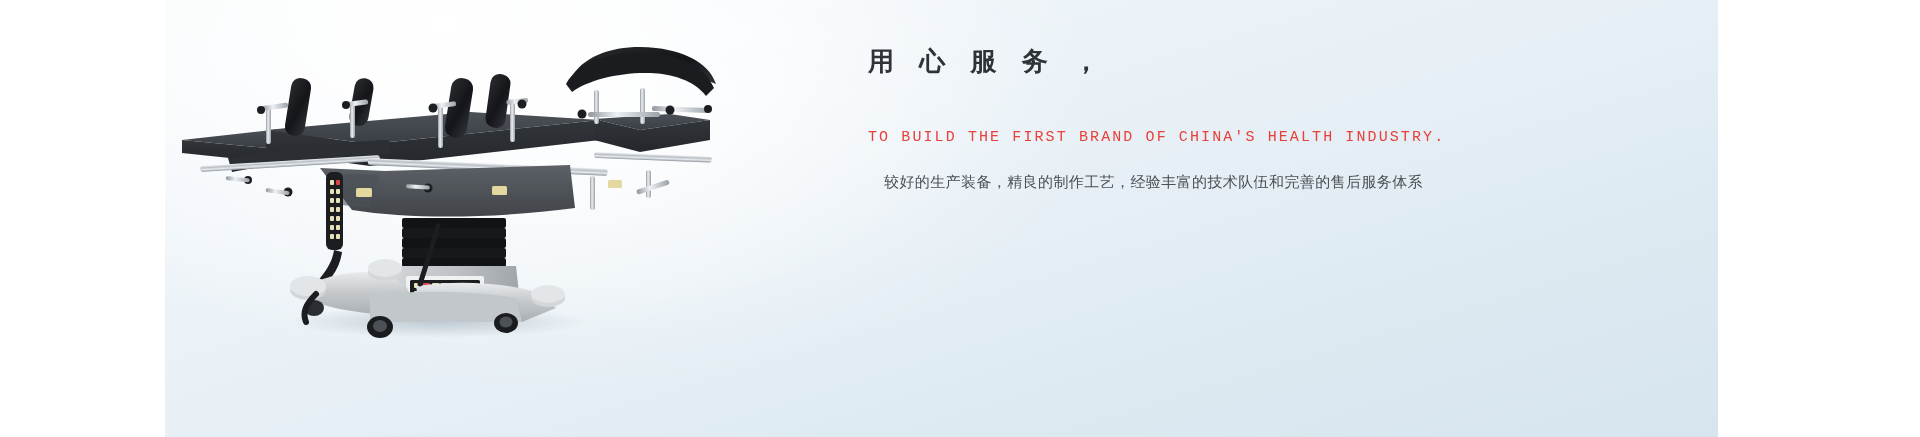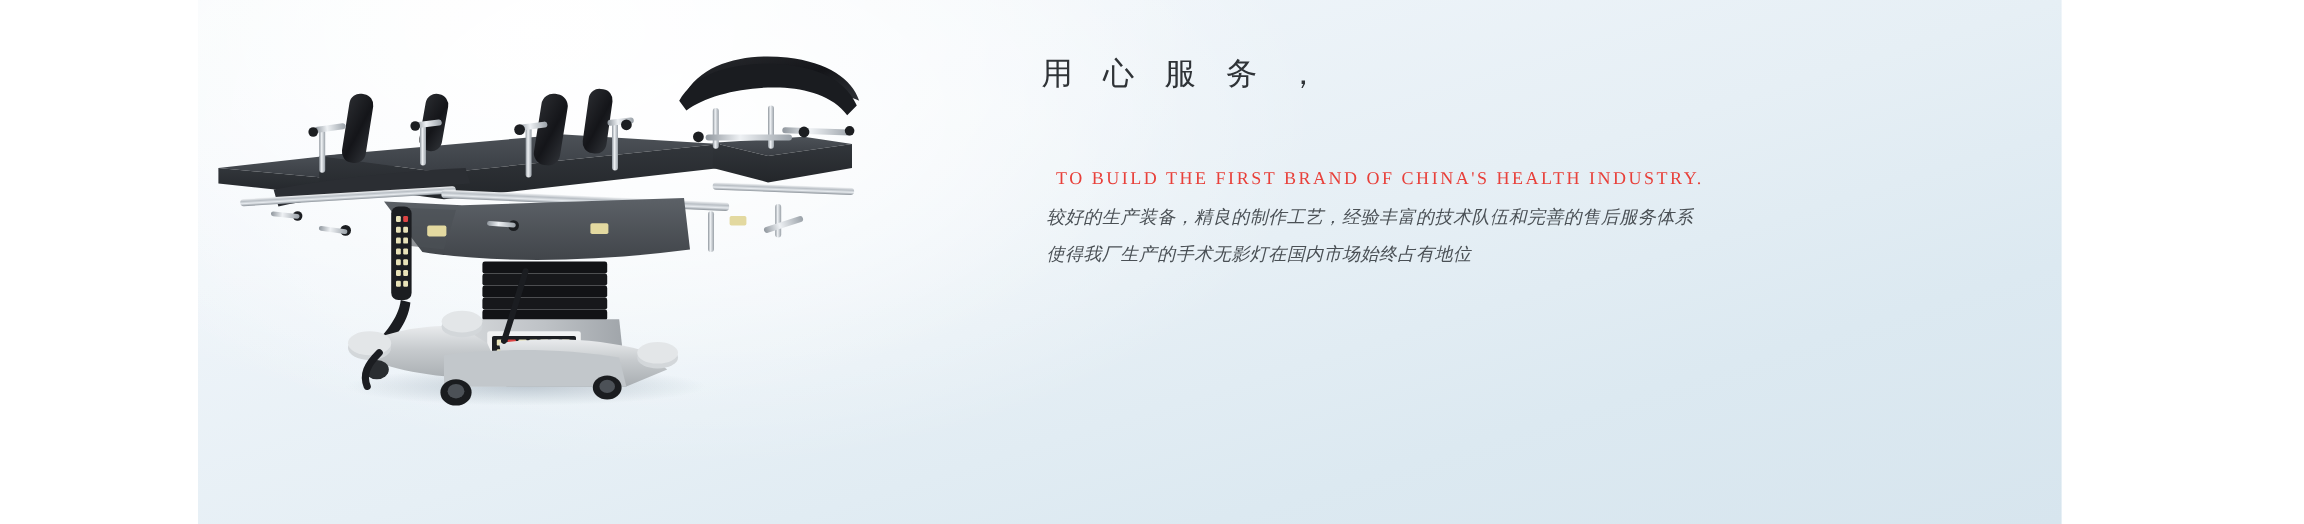--- a/index.html
+++ b/index.html
@@ -55,40 +55,39 @@
     position: absolute;
     left: 703px;
     top: 44px;
     width: 640px;
   }
   .headline {
     font-size: 26px;
     line-height: 34px;
     letter-spacing: 9px;
     color: #2f3337;
-    font-weight: 400;
+    font-weight: 700;
     margin: 0;
     white-space: nowrap;
   }
   .tagline {
-    margin: 12px;
+    margin: 0;
     position: absolute;
     top: 85px;
     left: 0;
-    font-family: Liberation Serif, serif;
+    font-family: Liberation Mono, monospace;
     font-size: 15px;
     letter-spacing: 2.1px;
     color: #e8403a;
     white-space: nowrap;
   }
   .body-copy {
     position: absolute;
     top: 122px;
-    left: 4px;
-    font-style: italic;
+    left: 16px;
   }
   .body-line {
     font-size: 15px;
     line-height: 31px;
     color: #4a5055;
     letter-spacing: 0.4px;
     white-space: nowrap;
   }
 </style>
 </head>
@@ -298,18 +297,17 @@
       </svg>
     </div>
 
     <div class="copy">
       <h2 class="headline">用 心 服 务 ，</h2>
 
       <p class="tagline">TO  BUILD  THE  FIRST  BRAND  OF  CHINA'S  HEALTH  INDUSTRY.</p>
 
       <div class="body-copy">
         <div class="body-line">较好的生产装备，精良的制作工艺，经验丰富的技术队伍和完善的售后服务体系</div>
-        <div class="body-line">使得我厂生产的手术无影灯在国内市场始终占有地位</div>
       </div>
     </div>
 
   </div>
 </div>
 
 </body></html>

